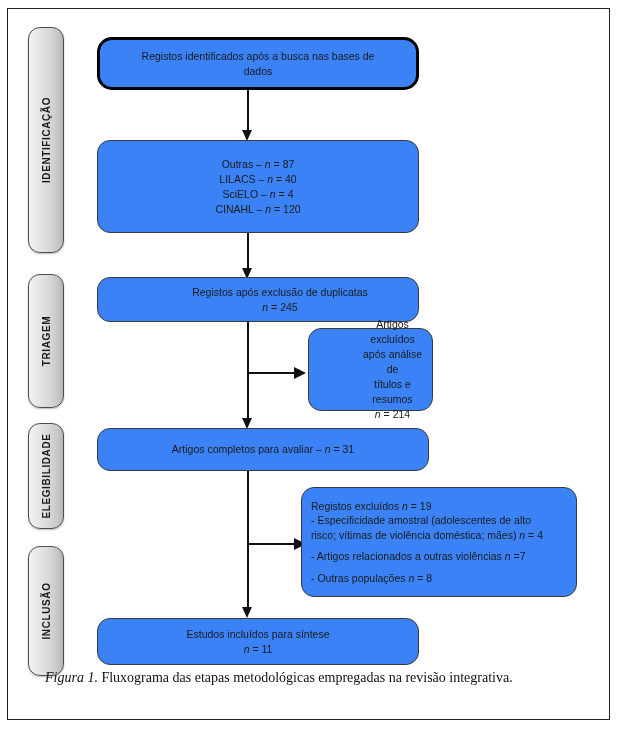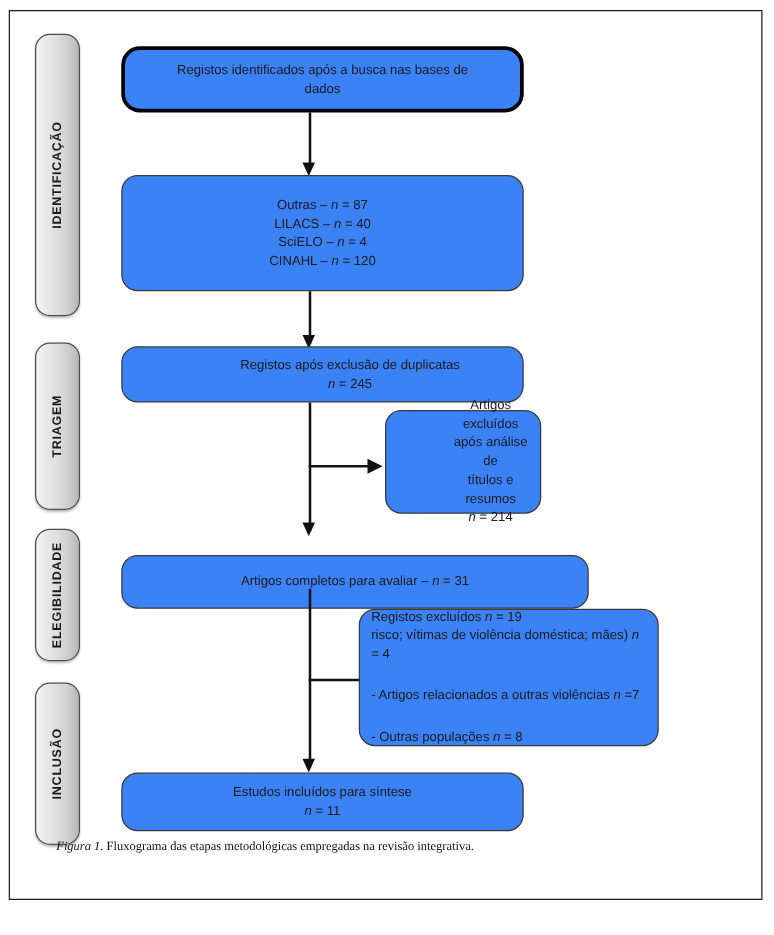--- a/index.html
+++ b/index.html
@@ -86,21 +86,21 @@
     font-family: "Liberation Sans", sans-serif;
   }
   .box-text.left {
     text-align: left;
     width: 100%;
     padding: 0 9px;
     line-height: 14.5px;
   }
   .box-text .ital { font-style: italic; }
   .box-text .ln { display: block; }
-  .box-text .ln.sp { margin-top: 19px; }
+  .box-text .ln.sp { margin-top: 7px; }
 
   
   .vline {
     position: absolute;
     width: 1.6px;
     background: #111111;
   }
   .hline {
     position: absolute;
     height: 2.4px;
@@ -121,21 +121,21 @@
     border-left: 12px solid #111111;
   }
 
   
   #caption {
     position: absolute;
     left: 45px;
     top: 669px;
     width: 545px;
     font-family: "Liberation Serif", serif;
-    font-size: 10px;
+    font-size: 14px;
     color: #111111;
     line-height: 18px;
   }
   #caption .fig-label { font-style: italic; }
 </style>
 </head>
 <body>
 
 <div id="page">
 
@@ -194,35 +194,36 @@
 
   <div class="flow-box thin" style="left:308px; top:328px; width:125px; height:83px;padding-left:44px;">
     <div class="box-text">
       <span class="ln">Artigos excluídos</span>
       <span class="ln">após análise de</span>
       <span class="ln">títulos e resumos</span>
       <span class="ln"><span class="ital">n</span><span> = </span><span>214</span></span>
     </div>
   </div>
 
-  <div class="flow-box thin" style="left:97px; top:444px; width:374px; height:43px;">
+  <div class="flow-box thin" style="left:97px; top:428px; width:332px; height:43px;">
     <div class="box-text">
       <span class="ln"><span>Artigos completos para avaliar – </span><span class="ital">n</span><span> = </span><span>31</span></span>
     </div>
   </div>
 
   <div class="vline" style="left:247px; top:471px; height:142px;"></div>
   <div class="arrow-down" style="left:242px; top:607px;"></div>
 
   <div class="hline" style="left:247px; top:543px; width:50px;"></div>
   <div class="arrow-right" style="left:294px; top:538px;"></div>
 
-  <div class="flow-box thin" style="left:287px; top:487px; width:240px; height:110px;justify-content:flex-end;">
+  <div class="flow-box thin" style="left:301px; top:487px; width:276px; height:110px;justify-content:flex-end;">
     <div class="box-text left">
       <span class="ln"><span>Registos excluídos </span><span class="ital">n</span><span> = </span><span>19</span></span>
+      <span class="ln">- Especificidade amostral (adolescentes de alto</span>
       <span class="ln"><span>risco; vítimas de violência doméstica; mães) </span><span class="ital">n</span><span> = </span><span>4</span></span>
       <span class="ln sp"><span>- Artigos relacionados a outras violências </span><span class="ital">n</span><span> =</span><span>7</span></span>
       <span class="ln sp"><span>- Outras populações </span><span class="ital">n</span><span> = </span><span>8</span></span>
     </div>
   </div>
 
   <div class="flow-box thin" style="left:97px; top:618px; width:322px; height:47px;">
     <div class="box-text">
       <span class="ln">Estudos incluídos para síntese</span>
       <span class="ln"><span class="ital">n</span><span> = </span><span>11</span></span>

